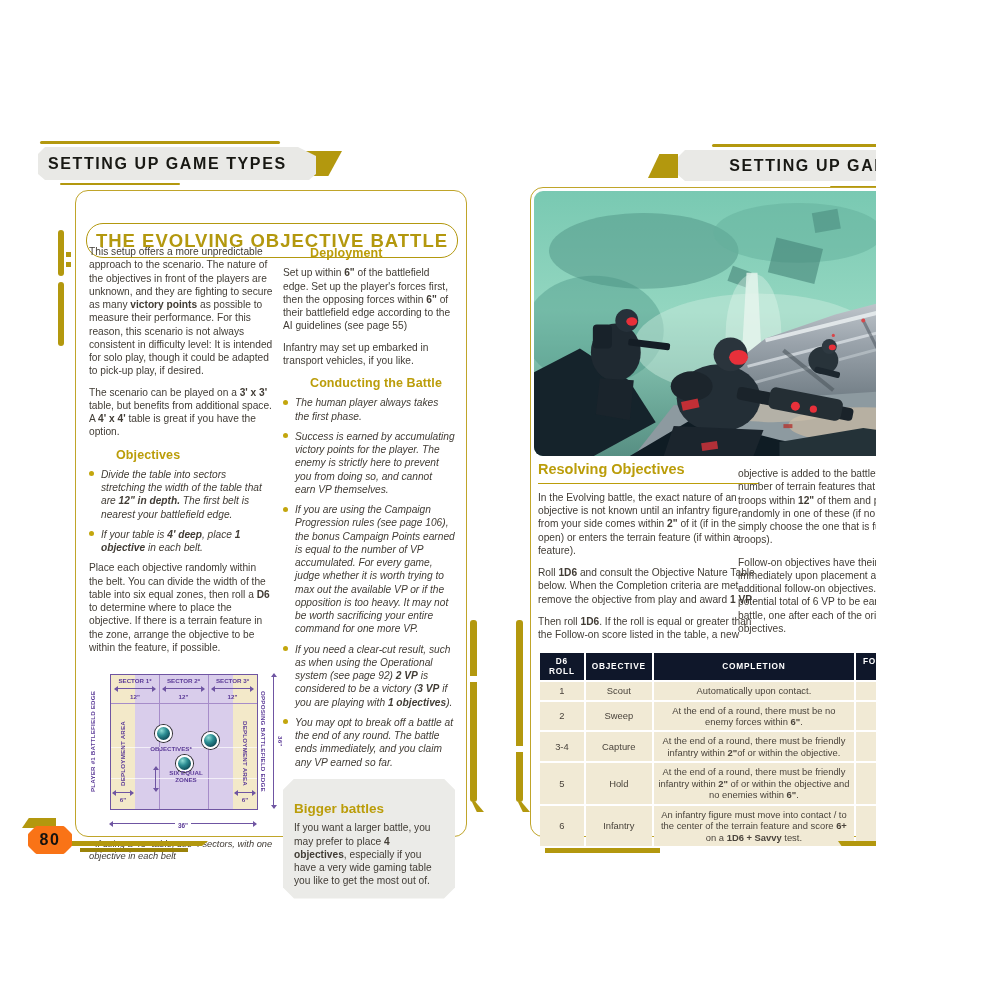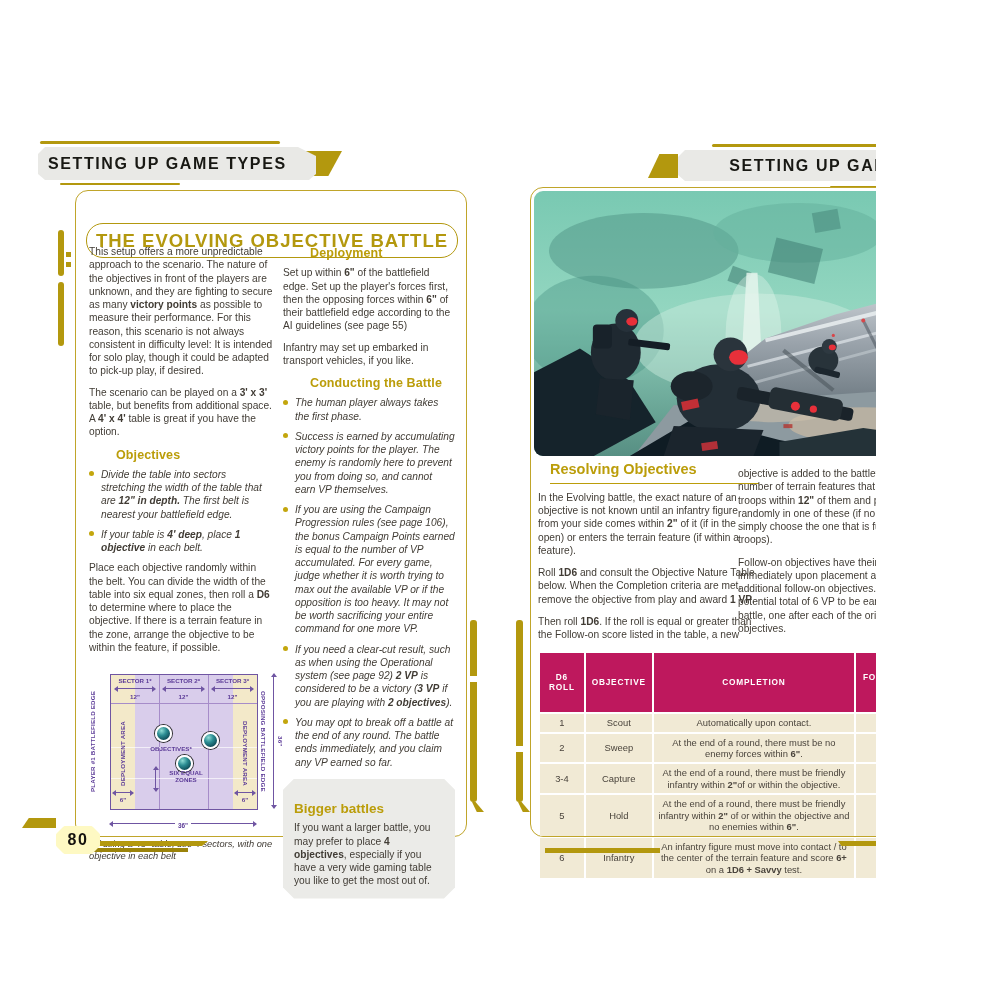--- a/index.html
+++ b/index.html
@@ -86,33 +86,33 @@
   .dh36{left:21px;top:161px;width:146px;}
   .dg-36b{position:absolute;left:21px;top:156px;width:146px;text-align:center;}
   .dg-36b span{background:#fff;padding:0 3px;font-size:6.4px;font-weight:700;color:#5b3a97;}
   .footnote{font-style:italic;font-size:9.3px;line-height:1.3;margin:8px 0 0 2px;}
   
   .artwork{position:absolute;left:3px;top:3px;width:441px;height:265px;border-radius:9px;overflow:hidden;}
   .res-col{position:absolute;font-size:10.2px;line-height:1.3;}
   .res-col p{margin:0 0 9px 0;}
   .res-1{left:7px;top:272px;width:221px;}
   .res-2{left:207px;top:279px;width:231px;}
-  h2.resolving{color:#bb9d0a;font-weight:800;font-size:14.5px;margin:0 0 2px 12px;
+  h2.resolving{color:#bb9d0a;font-weight:800;font-size:14.5px;margin:0 0 2px 0;
                padding-bottom:4px;border-bottom:1.6px solid #bb9d0a;}
   .obj-table{position:absolute;left:7px;top:463px;width:378px;border-collapse:separate;
              border-spacing:2px;font-size:9.4px;line-height:1.22;color:#4a443c;}
-  .obj-table th{background:#be185d;color:#fff;font-weight:700;font-size:8.3px;letter-spacing:.8px;
-                text-align:center;padding:20px 2px;line-height:1.15;}
+  .obj-table th{background:#0f172a;color:#fff;font-weight:700;font-size:8.3px;letter-spacing:.8px;
+                text-align:center;padding:4px 2px;line-height:1.15;}
   .obj-table td{background:#f1ead5;text-align:center;vertical-align:middle;padding:3px 4px;}
   .c-roll{width:40px;} .c-objv{width:62px;} .c-comp{width:198px;} .c-fol{width:54px;}
   
-  .badge{position:absolute;background:#fef9c3;color:#15130f;font-weight:900;letter-spacing:1.5px;
+  .badge{position:absolute;background:#f97316;color:#15130f;font-weight:900;letter-spacing:1.5px;
          display:flex;align-items:center;justify-content:center;border-radius:9px;
          clip-path:polygon(8px 0,calc(100% - 8px) 0,100% 8px,100% calc(100% - 8px),
-                   calc(100% - 8px) 100%,8px 100%,0 calc(100% - 8px),0 8px);margin-left:28px;}
+                   calc(100% - 8px) 100%,8px 100%,0 calc(100% - 8px),0 8px);}
   .badge-80{left:28px;top:826px;width:44px;height:28px;font-size:16px;}
   .badge-81{left:932px;top:832px;width:44px;height:28px;font-size:16px;}
   
   .thinline{position:absolute;background:#b3980e;border-radius:2px;}
   .tick{position:absolute;background:#b3980e;}
 </style>
 </head>
 <body>
 
 <div class="canvas">
@@ -199,23 +199,23 @@
       <p class="footnote">* If using a 48" table, use 4 sectors, with one objective in each belt</p>
     </div>
 
     <div class="col col-2">
       <h3 class="sub" style="margin-top:0;">Deployment</h3>
       <p>Set up within <b>6"</b> of the battlefield edge. Set up the player's forces first, then the opposing forces within <b>6"</b> of their battlefield edge according to the AI guidelines (see page 55)</p>
       <p>Infantry may set up embarked in transport vehicles, if you like.</p>
       <h3 class="sub">Conducting the Battle</h3>
       <ul class="gb">
         <li>The human player always takes the first phase.</li>
-        <li>Success is earned by accumulating victory points for the player. The enemy is randomly here to prevent you from doing so, and cannot earn VP themselves.</li>
+        <li>Success is earned by accumulating victory points for the player. The enemy is strictly here to prevent you from doing so, and cannot earn VP themselves.</li>
         <li>If you are using the Campaign Progression rules (see page 106), the bonus Campaign Points earned is equal to the number of VP accumulated. For every game, judge whether it is worth trying to max out the available VP or if the opposition is too heavy. It may not be worth sacrificing your entire command for one more VP.</li>
-        <li>If you need a clear-cut result, such as when using the Operational system (see page 92) <b>2 VP</b> is considered to be a victory (<b>3 VP</b> if you are playing with <b>2 objectives</b>).</li>
+        <li>If you need a clear-cut result, such as when using the Operational system (see page 92) <b>2 VP</b> is considered to be a victory (<b>3 VP</b> if you are playing with <b>1 objectives</b>).</li>
         <li>You may opt to break off a battle at the end of any round. The battle ends immediately, and you claim any VP earned so far.</li>
       </ul>
       <div class="gray-box">
         <h3>Bigger battles</h3>
         <p>If you want a larger battle, you may prefer to place <b>4 objectives</b>, especially if you have a very wide gaming table you like to get the most out of.</p>
       </div>
     </div>
   </div>
 
   <div class="deco gold" style="left:470px;top:620px;width:7px;height:182px;border-radius:3px;"></div>

